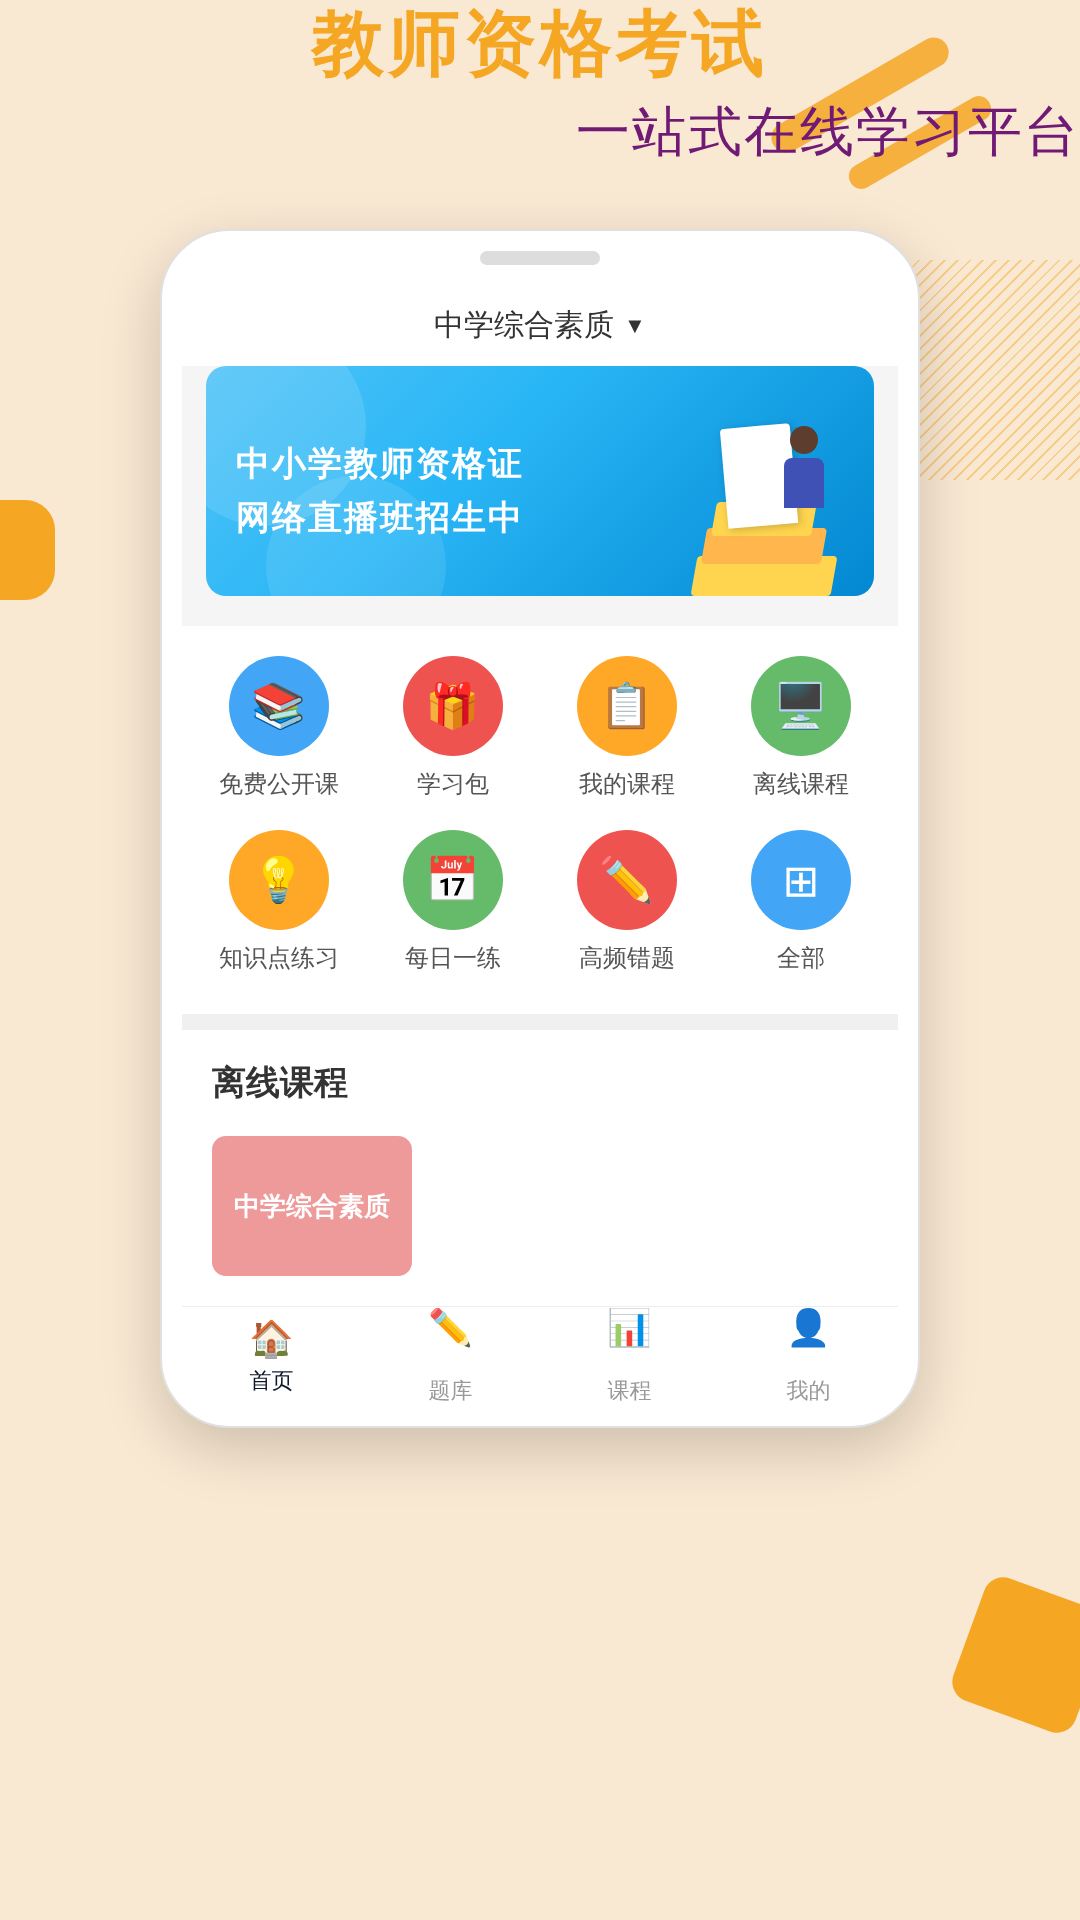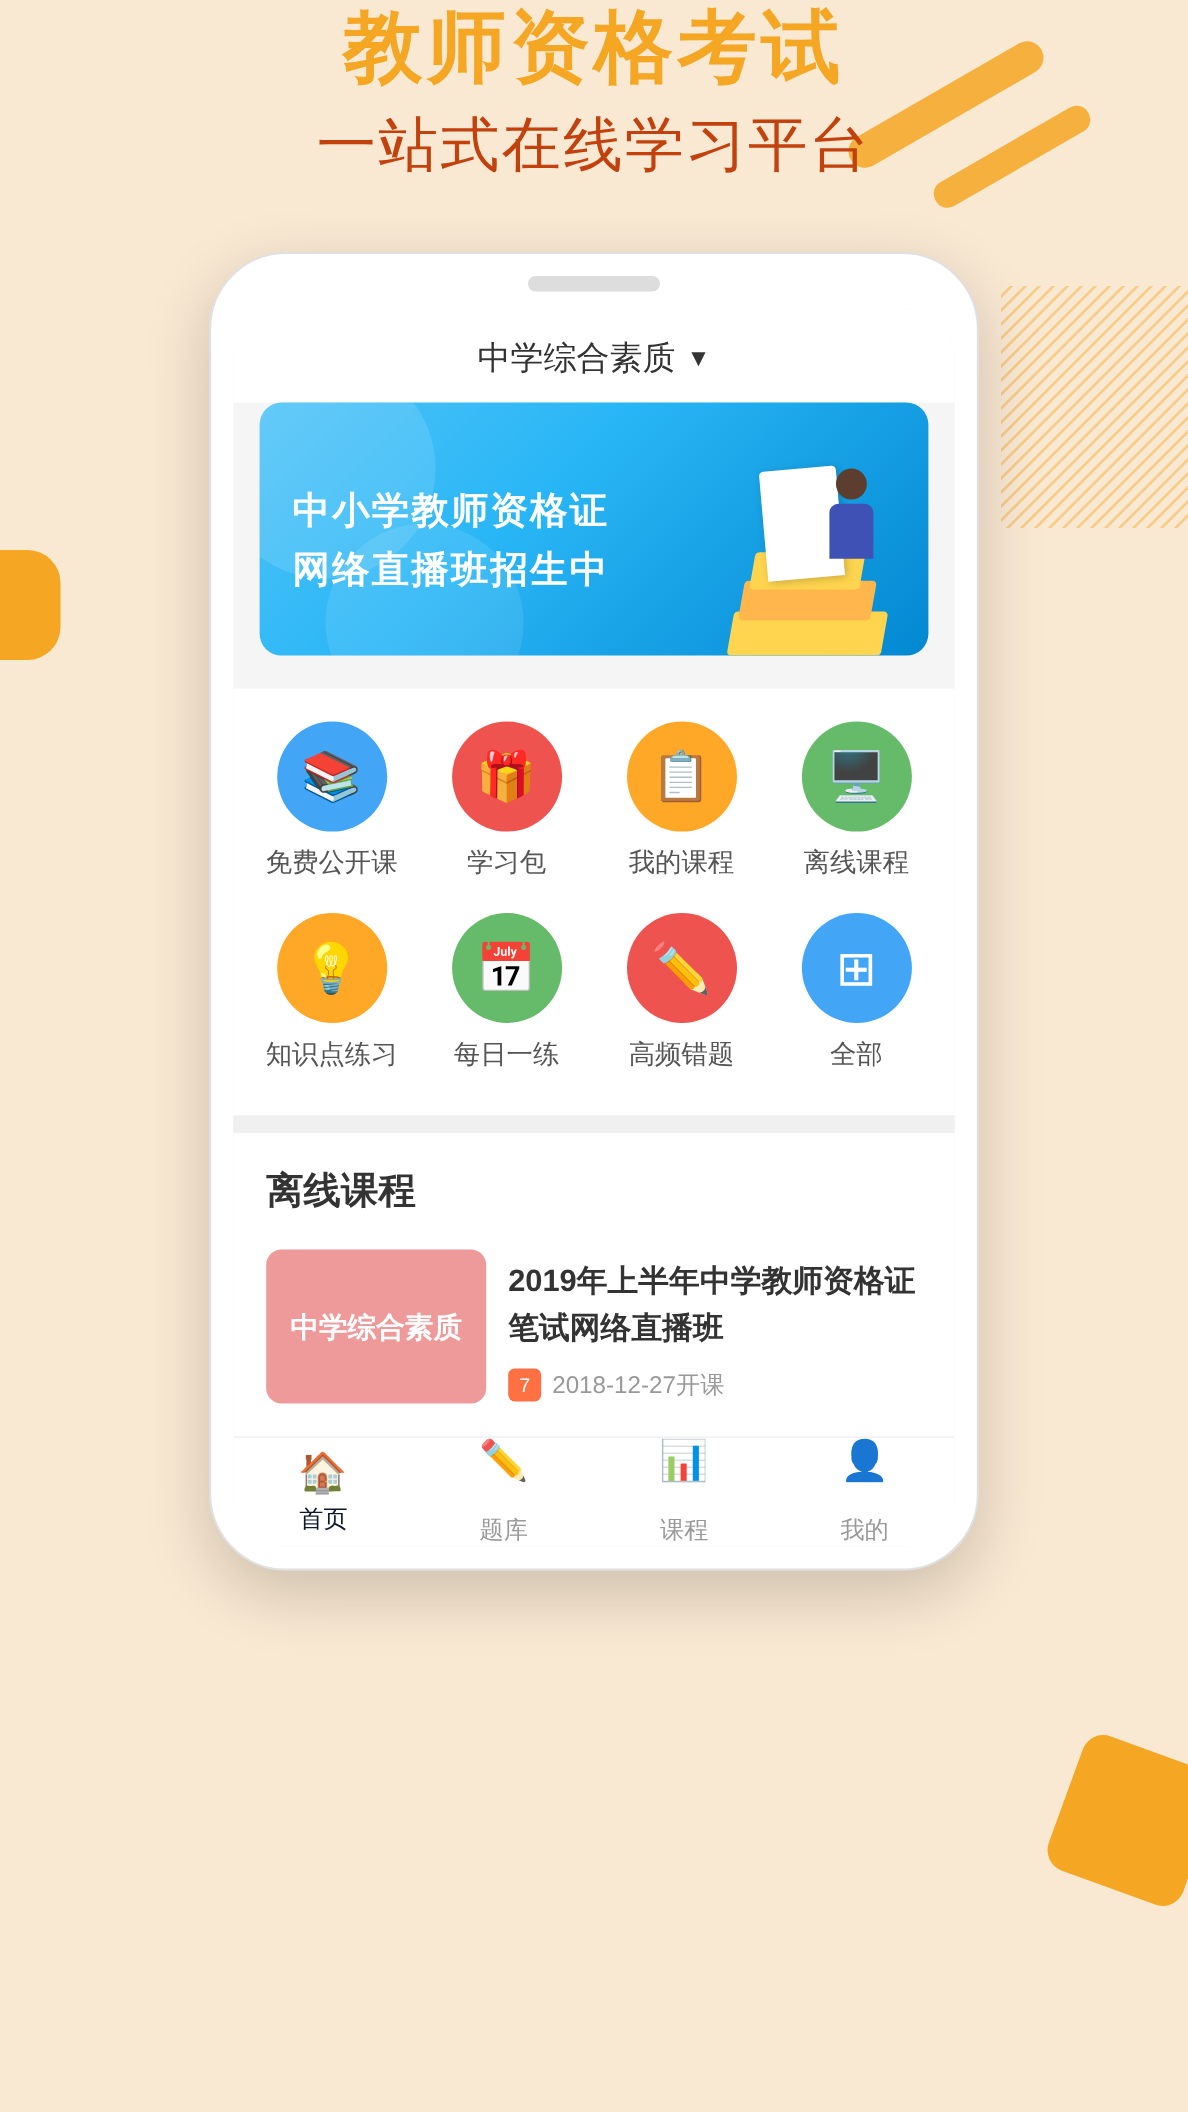--- a/index.html
+++ b/index.html
@@ -50,31 +50,32 @@
     .main-title {
       font-size: 72px;
       font-weight: 800;
       color: #f5a623;
       letter-spacing: 4px;
       line-height: 1.2;
     }
     .sub-title {
       font-size: 54px;
       font-weight: 400;
-      color: #c2410c;
+      color: #701a75;
       margin-top: 10px;
       letter-spacing: 2px;
+      text-align: right;
     }
 
     
     .phone-wrapper {
       position: relative;
       z-index: 5;
       margin: 0 auto;
-      width: 700px;
+      width: 760px;
       margin-top: 30px;
     }
     .phone-outer {
       background: #fff;
       border-radius: 70px;
       padding: 20px;
       box-shadow: 0 20px 60px rgba(0,0,0,0.18);
       border: 2px solid #e0e0e0;
     }
     .phone-speaker {
@@ -465,27 +466,20 @@
           </div>
         </div>
       </div>
 
       <div class="section-sep"></div>
 
       <div class="premium-section">
         <div class="premium-title">离线课程</div>
         <div class="course-card">
           <div class="course-thumb">中学综合素质</div>
-          <div class="course-info">
-            <div class="course-name">2019年上半年中学教师资格证笔试网络直播班</div>
-            <div class="course-date-row">
-              <div class="date-icon">7</div>
-              <span>2018-12-27开课</span>
-            </div>
-          </div>
         </div>
       </div>
 
       <div class="bottom-nav">
         <div class="nav-item active">
           <span class="nav-icon">🏠</span>
           <span class="nav-label">首页</span>
         </div>
         <div class="nav-item">
           <span class="nav-icon">✏️</span>

